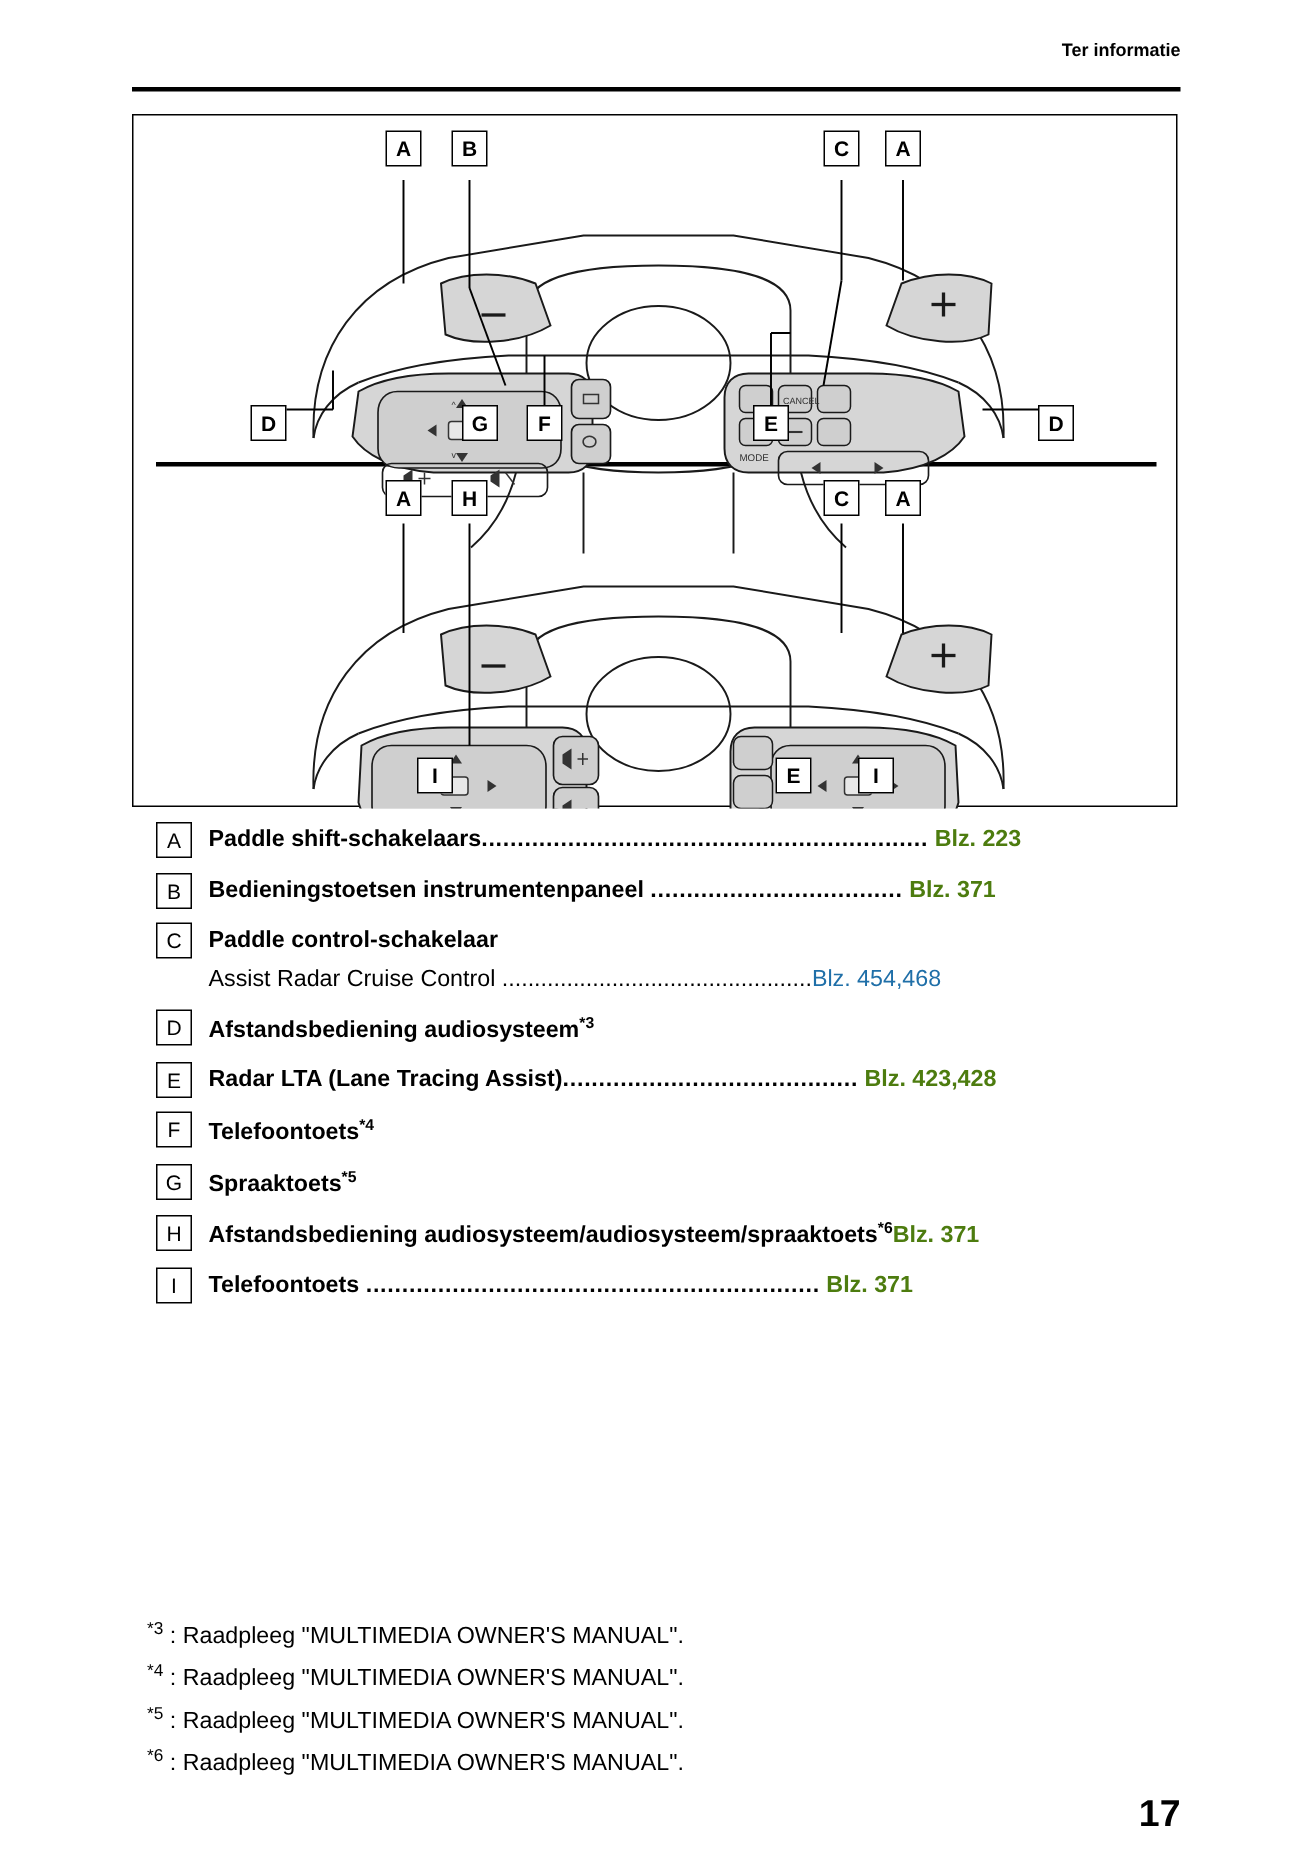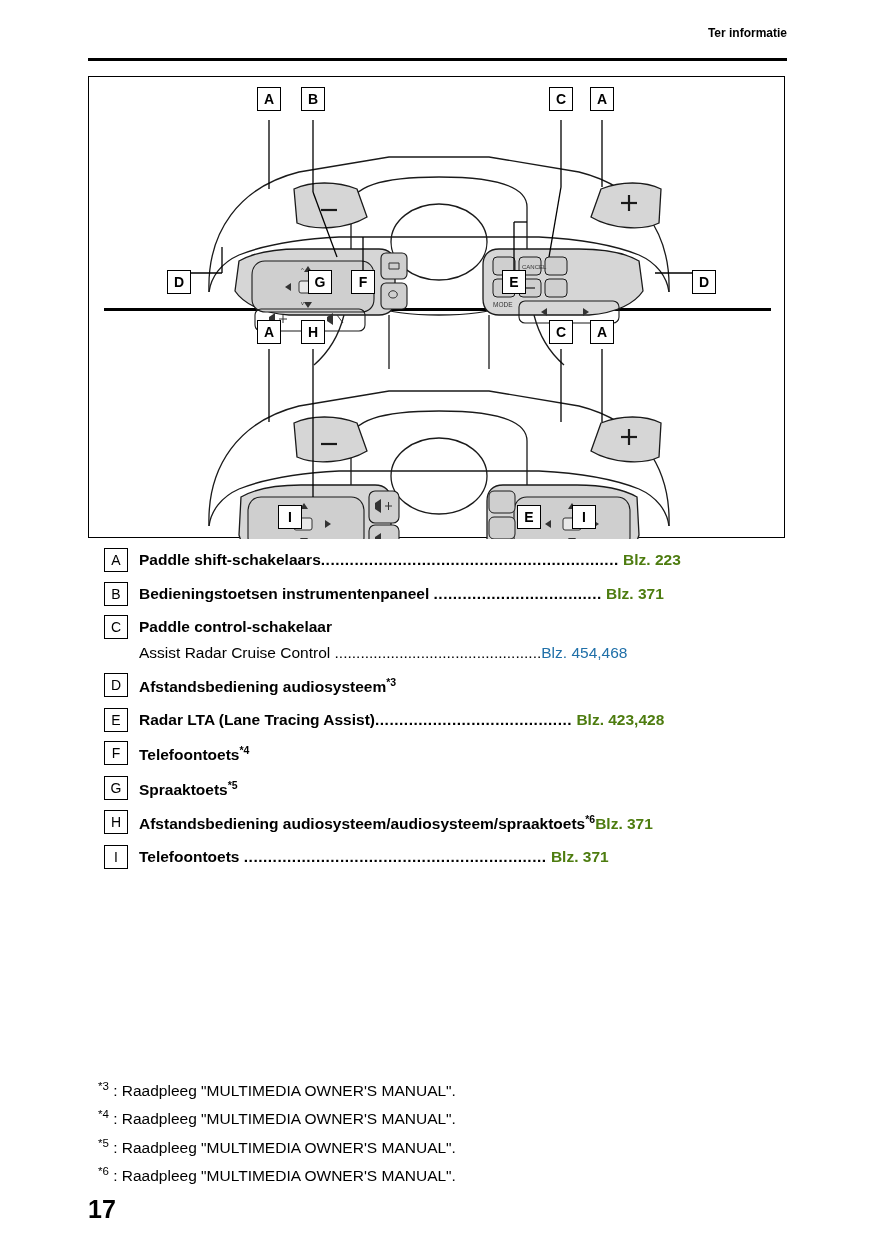--- a/index.html
+++ b/index.html
@@ -150,20 +150,21 @@
     font-size: 11.5px;
     vertical-align: super;
   }
 
   
   .page-number {
     position: absolute;
     top: 1195px;
     left: 88px;
     width: 699px;
+    text-align: right;
     font-size: 25px;
     font-weight: bold;
   }
 </style>
 </head>
 <body>
 
 <div class="page-header">Ter informatie</div>
 <div class="header-rule"></div>
 

